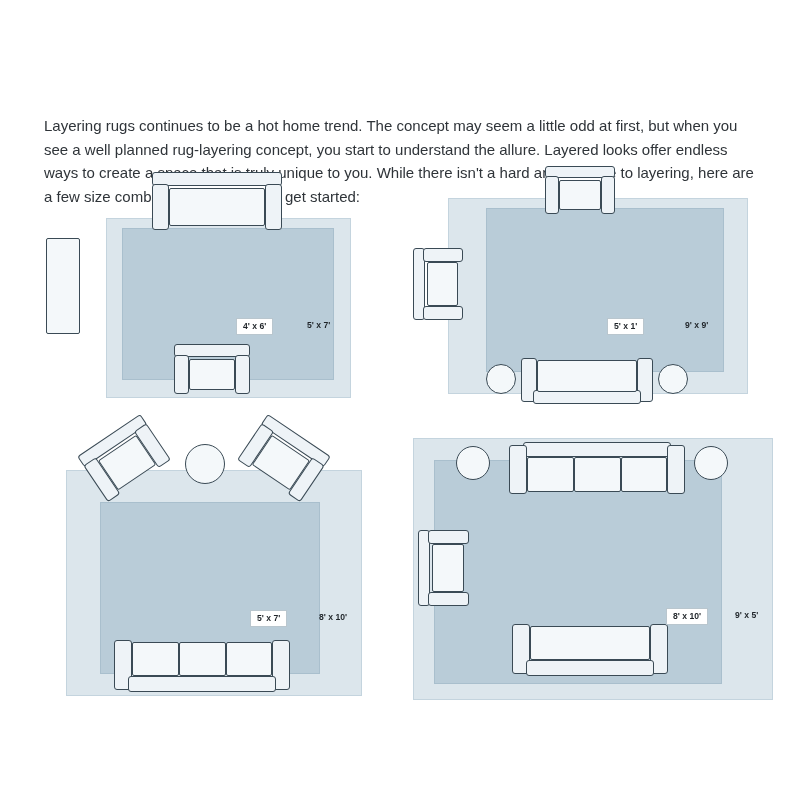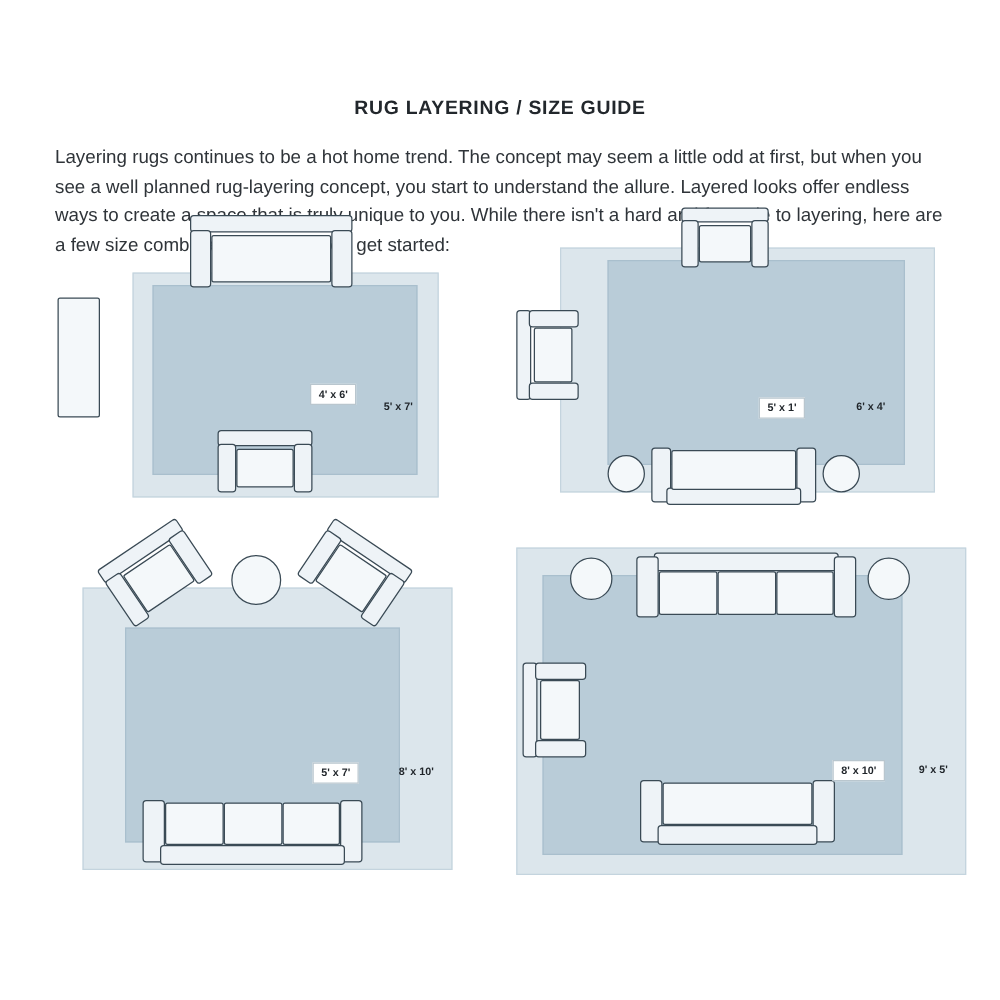--- a/index.html
+++ b/index.html
@@ -96,21 +96,20 @@
   .furn.r3 { border-radius: 3px; }
   .furn.thin { border-width: 1.1px; }
 
   .grp { position: absolute; }
 </style>
 </head>
 <body>
 
 <div id="page">
 
-  <div class="title">RUG LAYERING / SIZE GUIDE</div>
   <div class="intro">Layering rugs continues to be a hot home trend. The concept may seem a little odd at first, but when you see a well planned rug-layering concept, you start to understand the allure. Layered looks offer endless ways to create a space that is truly unique to you. While there isn't a hard and fast rule to layering, here are a few size combinations to help you get started:</div>
 
   <div class="diagram" style="left:44px; top:166px; width:340px; height:250px;">
 
     <div class="rug-outer" style="left:62px; top:52px; width:245px; height:180px;"></div>
 
     <div class="rug-inner" style="left:78px; top:62px; width:212px; height:152px;"></div>
 
     <div class="grp" style="left:108px; top:6px; width:130px; height:62px;">
       <div class="furn r3" style="left:0; top:0; width:130px; height:14px;"></div>
@@ -121,21 +120,21 @@
 
     <div class="grp" style="left:130px; top:178px; width:76px; height:52px;">
       <div class="furn r3" style="left:0; top:0; width:76px; height:13px;"></div>
       <div class="furn r3" style="left:0; top:11px; width:15px; height:39px;"></div>
       <div class="furn r3" style="left:61px; top:11px; width:15px; height:39px;"></div>
       <div class="furn thin light r2" style="left:15px; top:15px; width:46px; height:31px;"></div>
     </div>
 
     <div class="furn thin light r2" style="left:2px; top:72px; width:34px; height:96px;"></div>
 
-    <div class="label" style="left:192px; top:141px;margin-left:12px;">4' x 6'</div>
+    <div class="label" style="left:192px; top:152px;">4' x 6'</div>
     <div class="label plain" style="left:258px; top:152px;">5' x 7'</div>
   </div>
 
   <div class="diagram" style="left:408px; top:166px; width:360px; height:250px;">
 
     <div class="rug-outer" style="left:40px; top:32px; width:300px; height:196px;"></div>
 
     <div class="rug-inner" style="left:78px; top:42px; width:238px; height:164px;"></div>
 
     <div class="grp" style="left:137px; top:0px; width:70px; height:50px;">
@@ -156,21 +155,21 @@
       <div class="furn r3" style="left:0; top:0; width:16px; height:44px;"></div>
       <div class="furn r3" style="left:116px; top:0; width:16px; height:44px;"></div>
       <div class="furn r3" style="left:12px; top:32px; width:108px; height:14px;"></div>
       <div class="furn thin light r2" style="left:16px; top:2px; width:100px; height:32px;"></div>
     </div>
 
     <div class="furn thin light round" style="left:78px; top:198px; width:30px; height:30px;"></div>
     <div class="furn thin light round" style="left:250px; top:198px; width:30px; height:30px;"></div>
 
     <div class="label" style="left:199px; top:152px;">5' x 1'</div>
-    <div class="label plain" style="left:272px; top:152px;">6' x 4'</div>
+    <div class="label plain" style="left:272px; top:152px;">9' x 9'</div>
   </div>
 
   <div class="diagram" style="left:56px; top:424px; width:330px; height:270px;">
 
     <div class="rug-outer" style="left:10px; top:46px; width:296px; height:226px;"></div>
 
     <div class="rug-inner" style="left:44px; top:78px; width:220px; height:172px;"></div>
 
     <div class="grp" style="left:32px; top:6px; width:76px; height:62px; transform: rotate(-34deg); transform-origin: 50% 50%;">
       <div class="furn r3" style="left:0; top:0; width:76px; height:13px;"></div>

